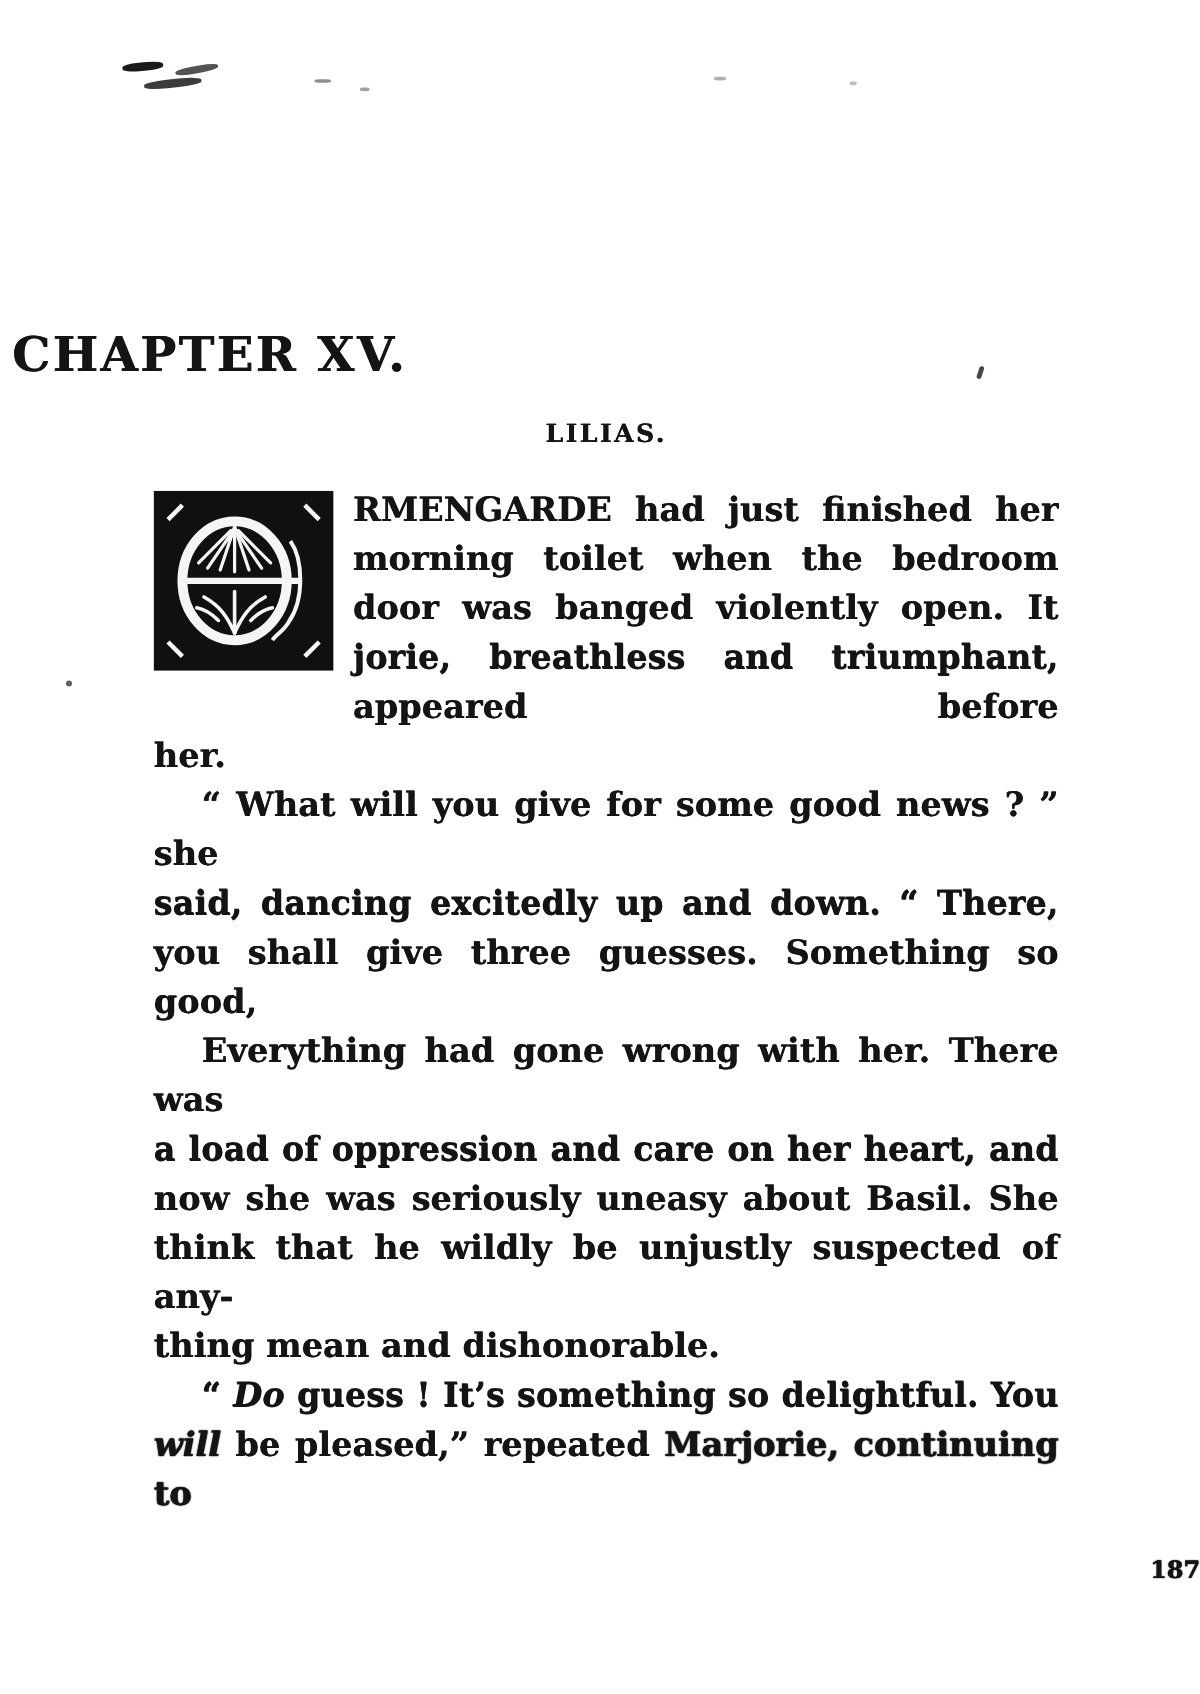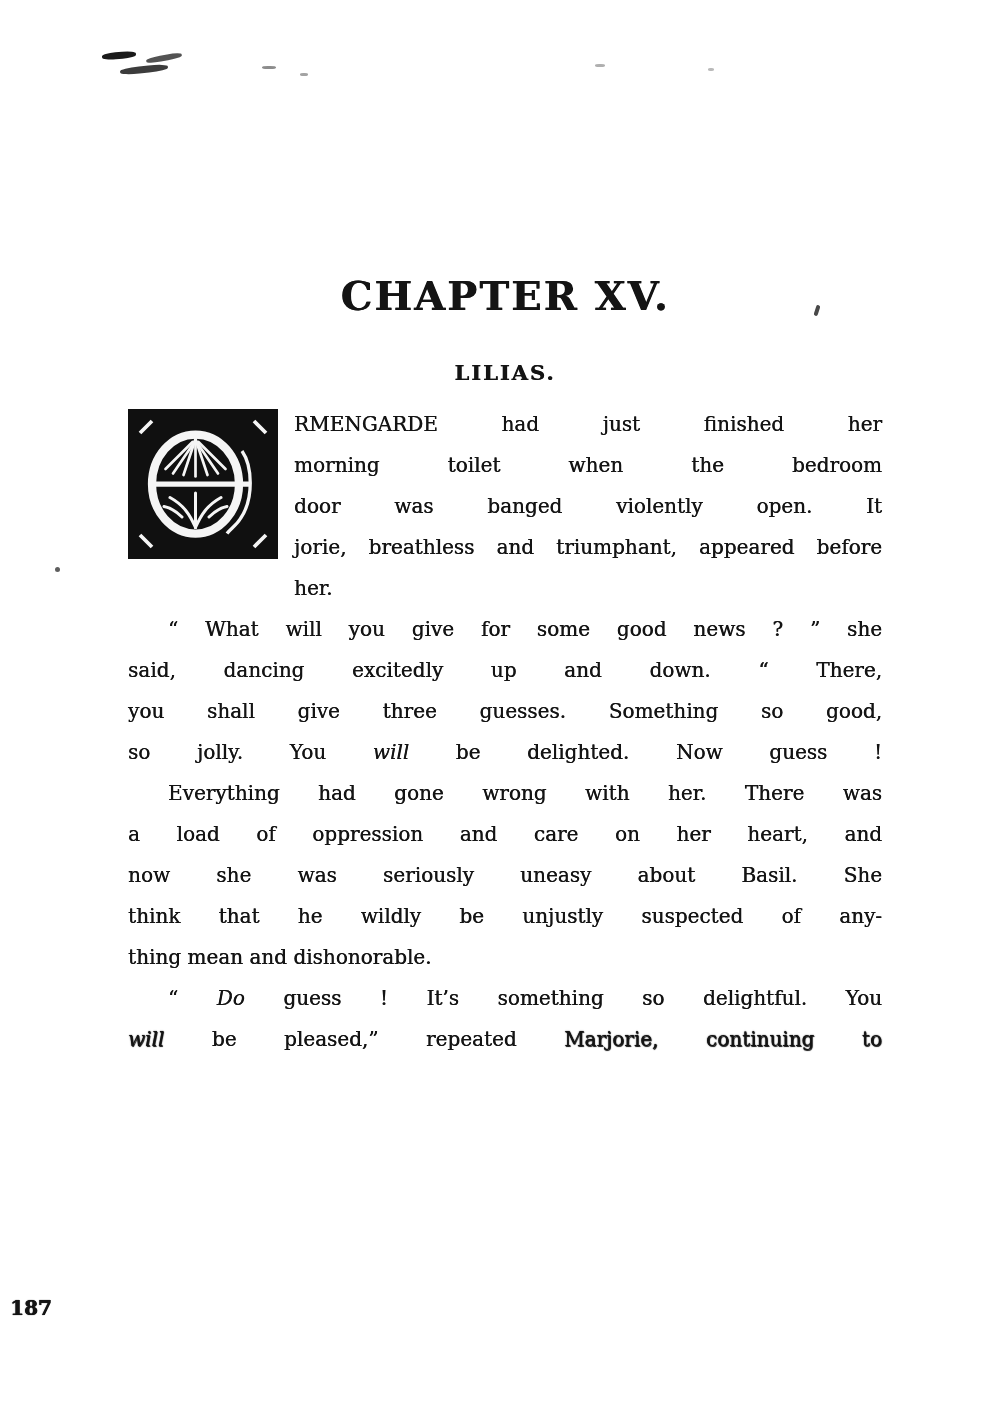--- a/index.html
+++ b/index.html
@@ -3,49 +3,50 @@
 <meta charset="utf-8">
 <style>
   html,body{margin:0;padding:0;background:#e8e8e8;}
   .page{
     position:relative;width:1000px;height:1412px;background:#ffffff;
     margin:0 auto;overflow:hidden;color:#141414;
     font-family:"DejaVu Serif","Liberation Serif",serif;
   }
   .chapter{
     position:absolute;left:10px;right:0;top:272px;margin:0;
-    text-align:center;font-size:40px;font-weight:bold;letter-spacing:2px;
+    text-align:left;font-size:40px;font-weight:bold;letter-spacing:2px;
     text-shadow:0.5px 0.3px 0 currentColor;
   }
   .section{
-    position:absolute;left:10px;right:0;top:348px;margin:12px;
+    position:absolute;left:10px;right:0;top:348px;margin:0;
     text-align:center;font-size:21px;font-weight:bold;letter-spacing:2px;
     text-shadow:0.4px 0.2px 0 currentColor;
   }
   .body{
     position:absolute;left:128px;top:404px;width:754px;
-    font-size:20px;line-height:41px;
+    font-size:28px;line-height:41px;
     text-shadow:0.35px 0.2px 0 currentColor;
+    font-weight:bold;
   }
   .para{margin:0;}
   .para.indent .tline:first-child{text-indent:40px;}
   .tline{
     text-align:justify;text-align-last:justify;
     white-space:normal;
   }
   .tline.last{text-align-last:left;}
   .s-i,.s-ism{font-style:italic;}
   .s-sm,.s-ism{text-shadow:0 0 1.2px currentColor,0.7px 0.5px 0.8px currentColor;}
   .dropcap{
     float:left;width:150px;height:150px;margin:5px 16px 12px 0;display:block;
   }
   .dropcap svg{display:block;width:100%;height:100%;}
   .sr{position:absolute;width:1px;height:1px;overflow:hidden;clip:rect(0 0 0 0);white-space:nowrap;}
   .pagenum{
-    position:absolute;left:10px;right:0;top:1296px;text-align:left;
+    position:absolute;left:10px;right:0;top:1296px;text-align:right;
     font-size:20px;font-weight:bold;
     text-shadow:0 0 1px currentColor,0.6px 0.4px 0.6px currentColor;
   }
   .smudge{position:absolute;background:#1a1a1a;border-radius:40%;}
   .sm1{left:102px;top:52px;width:34px;height:7px;transform:rotate(-5deg);}
   .sm2{left:146px;top:55px;width:36px;height:6px;transform:rotate(-10deg);opacity:.75;}
   .sm3{left:120px;top:66px;width:48px;height:7px;transform:rotate(-6deg);opacity:.85;}
   .sm4{left:262px;top:66px;width:14px;height:3px;opacity:.5;}
   .sm5{left:300px;top:73px;width:8px;height:3px;opacity:.4;}
   .sm6{left:595px;top:64px;width:10px;height:3px;opacity:.35;}
@@ -102,21 +103,20 @@
 <div class="tline"><span class="s-n">RMENGARDE had just finished her</span></div>
         <div class="tline"><span class="s-n">morning toilet when the bedroom</span></div>
         <div class="tline"><span class="s-n">door was banged violently open. It</span></div>
         <div class="tline"><span class="s-n">jorie, breathless and triumphant, appeared before</span></div>
         <div class="tline last"><span class="s-n">her.</span></div>
       </div>
       <div class="para indent">
         <div class="tline"><span class="s-n">“ What will you give for some good news ? ” she</span></div>
         <div class="tline"><span class="s-n">said, dancing excitedly up and down. “ There,</span></div>
         <div class="tline"><span class="s-n">you shall give three guesses. Something so good,</span></div>
-        <div class="tline"><span class="s-n">so jolly. You </span><span class="s-i">will</span><span class="s-n"> be delighted. Now guess !</span></div>
       </div>
       <div class="para indent">
         <div class="tline"><span class="s-n">Everything had gone wrong with her. There was</span></div>
         <div class="tline"><span class="s-n">a load of oppression and care on her heart, and</span></div>
         <div class="tline"><span class="s-n">now she was seriously uneasy about Basil. She</span></div>
         <div class="tline"><span class="s-n">think that he wildly be unjustly suspected of any-</span></div>
         <div class="tline last"><span class="s-n">thing mean and dishonorable.</span></div>
       </div>
       <div class="para indent">
         <div class="tline"><span class="s-n">“ </span><span class="s-i">Do</span><span class="s-n"> guess !  It’s something so delightful. You</span></div>

